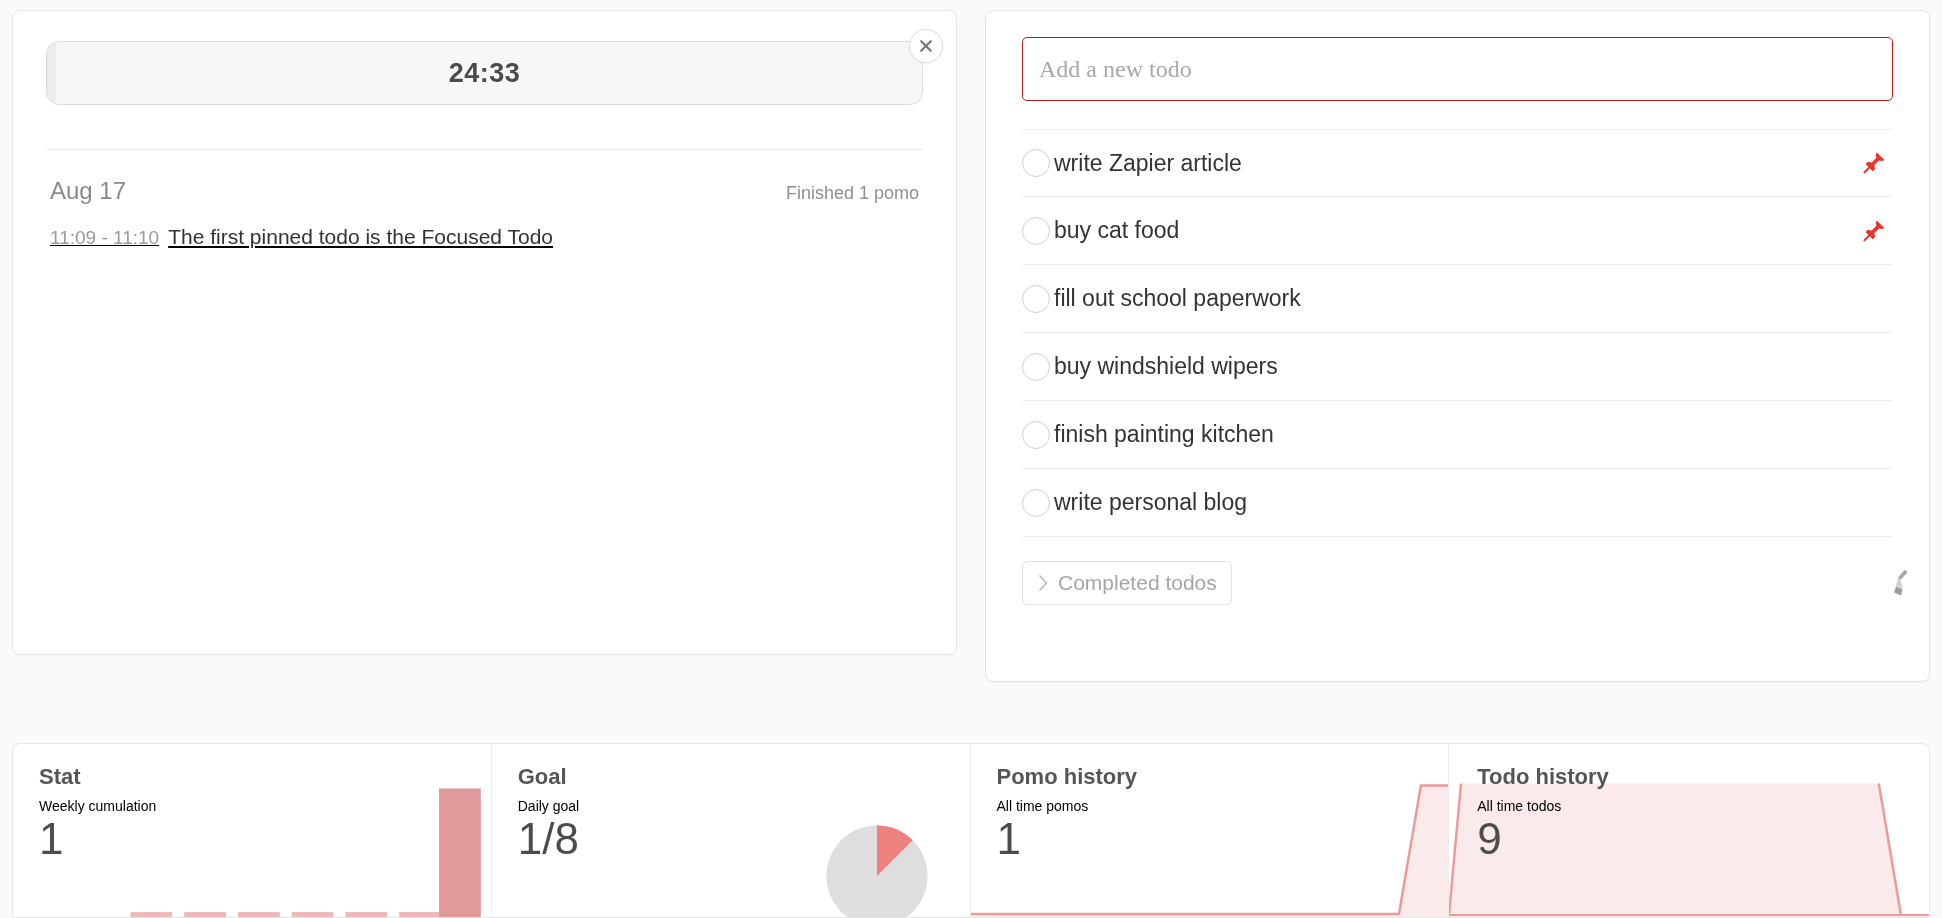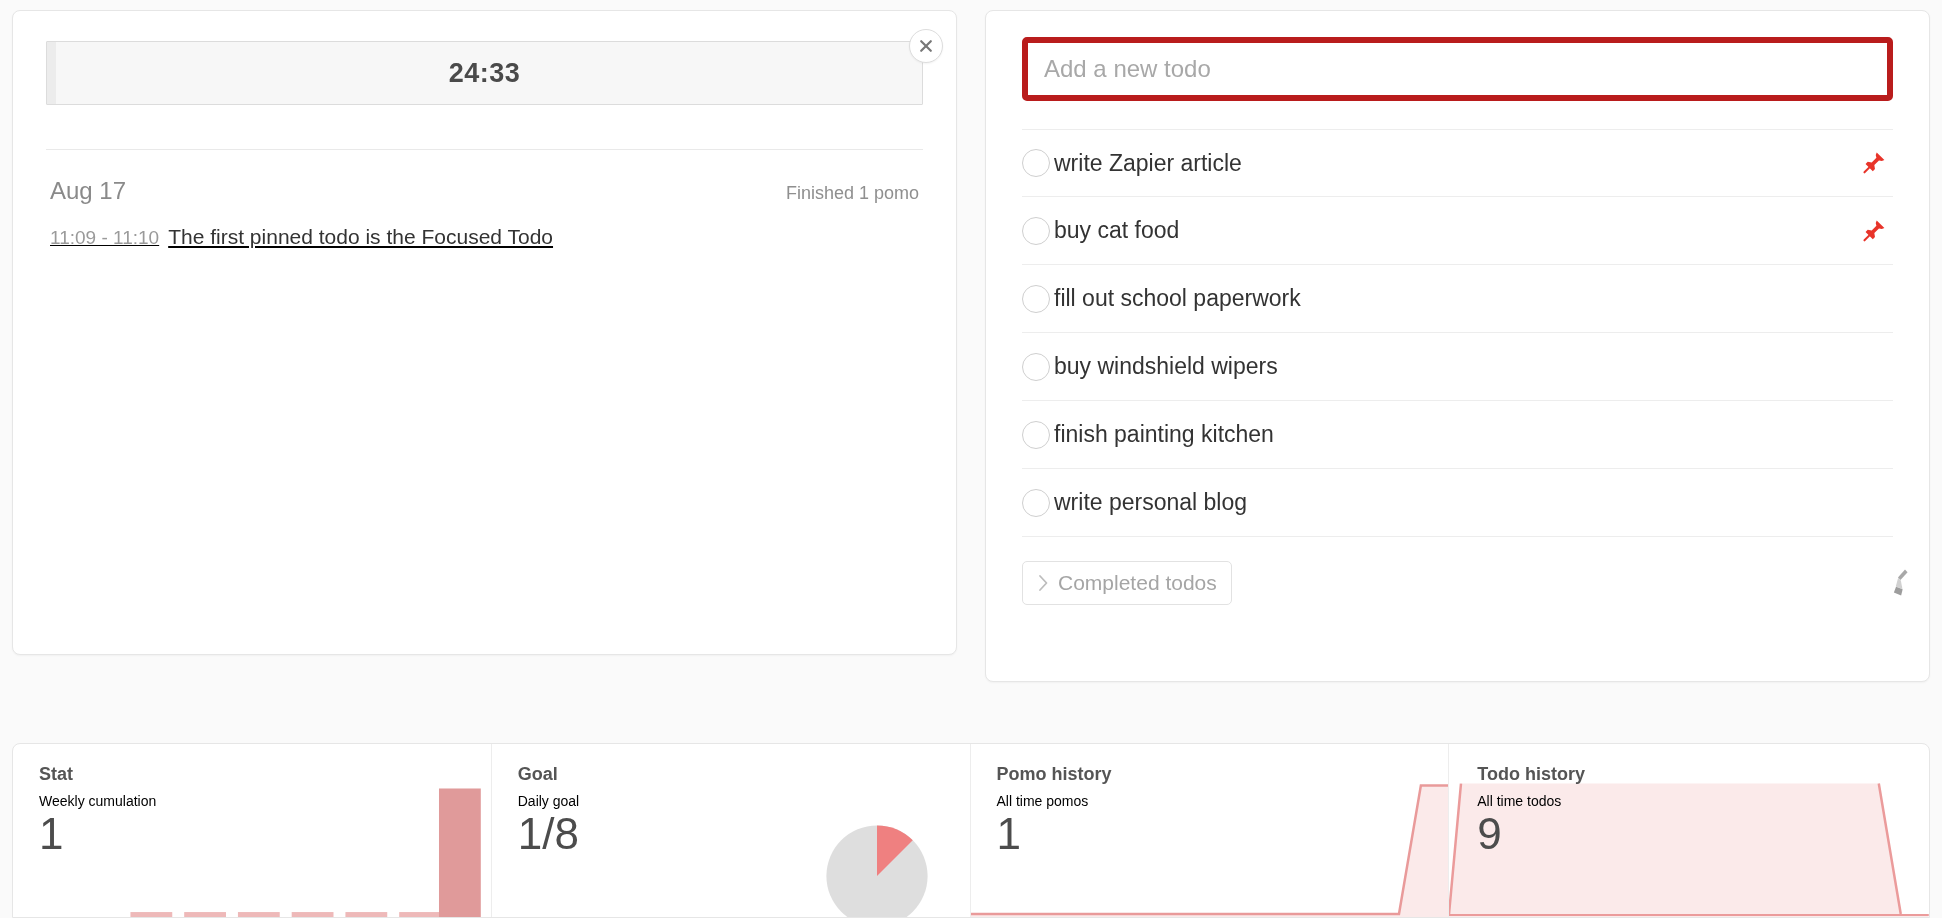--- a/index.html
+++ b/index.html
@@ -54,21 +54,21 @@
     z-index: 5;
     box-shadow: 0 1px 2px rgba(0,0,0,0.05);
   }
   .close-btn svg { width: 16px; height: 16px; }
 
   .timer-bar {
     position: relative;
     height: 64px;
     background: #f7f7f7;
     border: 1px solid #dcdcdc;
-    border-radius: 1px;
+    border-radius: 13px;
     display: flex;
     align-items: center;
     justify-content: center;
     overflow: hidden;
   }
   .timer-fill {
     position: absolute;
     left: 0; top: 0; bottom: 0;
     width: 9px;
     background: #ececec;
@@ -126,25 +126,25 @@
     width: 945px;
     height: 672px;
     padding: 26px 36px 0 36px;
     display: flex;
     flex-direction: column;
   }
 
   .todo-input {
     width: 100%;
     height: 64px;
-    border: 6px solid #b91c1c;
+    border: 1px solid #b91c1c;
     border-radius: 5px;
     padding: 0 16px;
     font-size: 24px;
-    font-family: Liberation Sans, sans-serif;
+    font-family: Liberation Serif, serif;
     color: #444;
     background: #fff;
     outline: none;
   }
   .todo-input::placeholder { color: #a8a8a8; }
 
   .todo-list { margin-top: 28px; }
 
   .todo-item {
     display: flex;
@@ -221,21 +221,21 @@
   .stat-card {
     position: relative;
     flex: 1;
     padding: 20px 26px 0 26px;
     border-right: 1px solid #ededed;
     overflow: hidden;
   }
   .stat-card:last-child { border-right: none; padding-left: 28px; }
 
   .stat-title {
-    font-size: 18px;
+    font-size: 22px;
     font-weight: bold;
     color: #555555;
     position: relative; z-index: 3;
   }
   .stat-sub {
     font-size: 14px;
     color: #000000;
     margin-top: 8px;
     position: relative; z-index: 3;
   }

